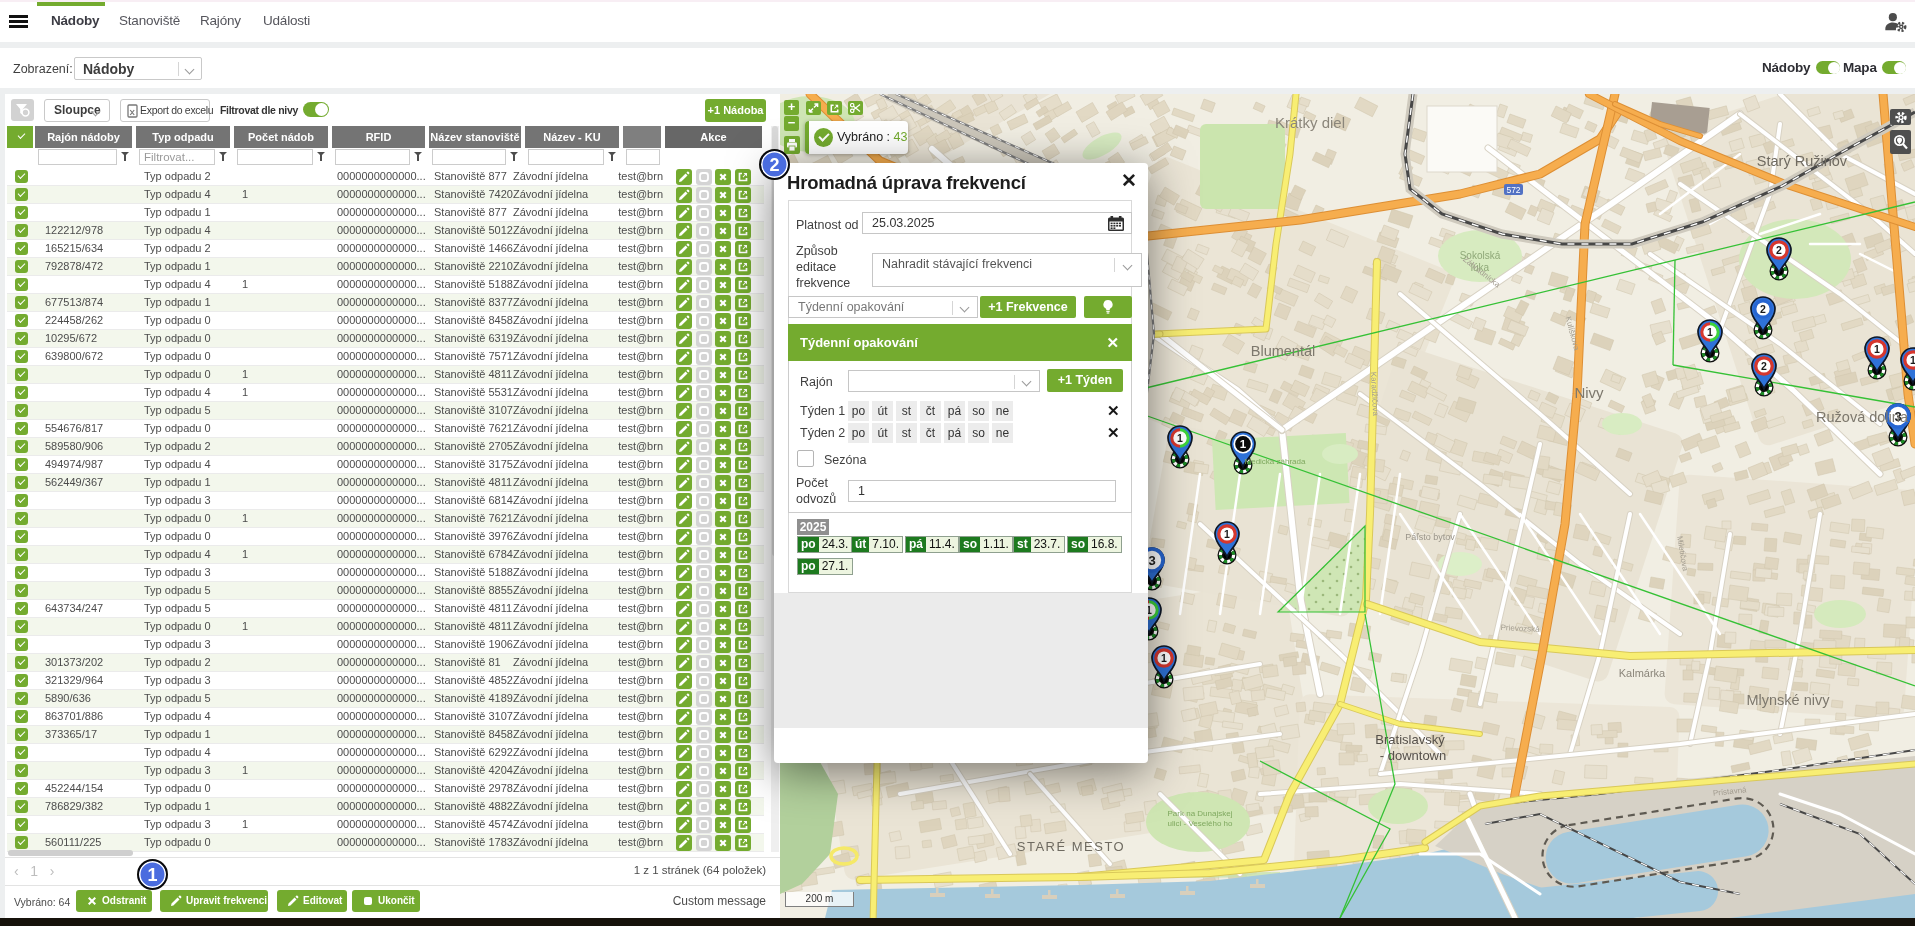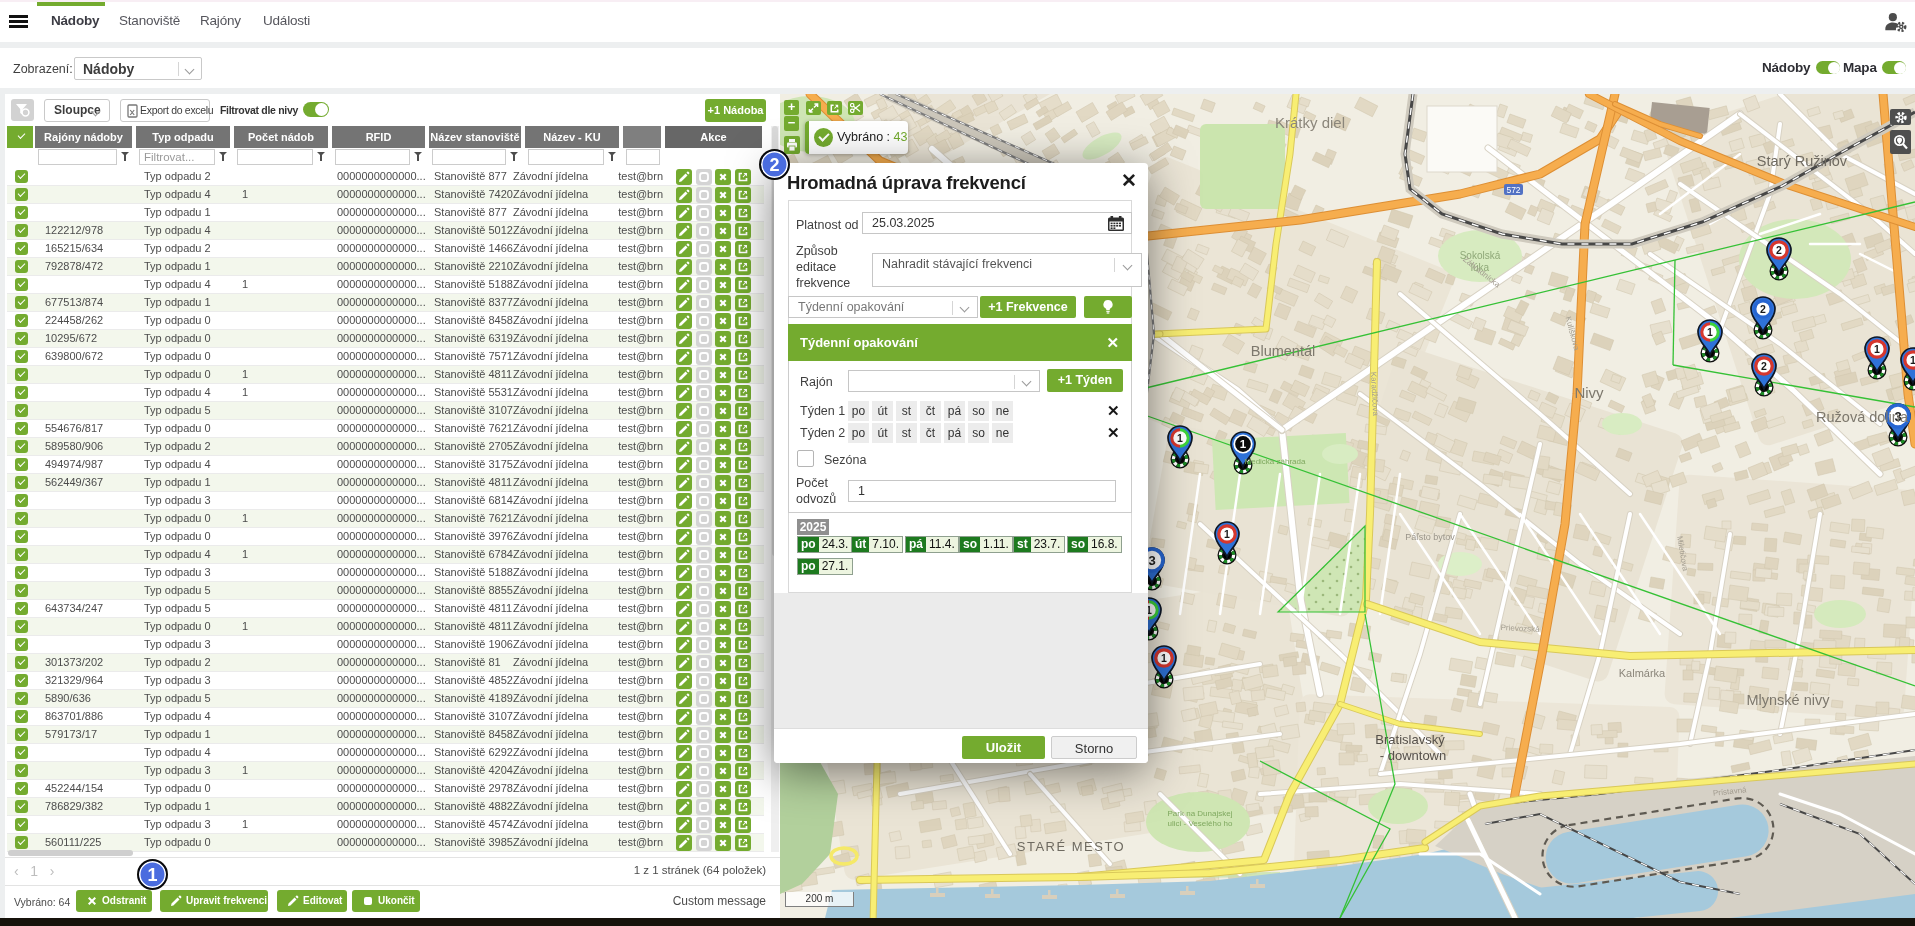--- a/index.html
+++ b/index.html
@@ -148,21 +148,21 @@
     </svg>
 <span style="position:absolute;left:19px;font-size:10.5px;letter-spacing:-.3px;white-space:nowrap">Export do excelu</span>
   </div>
 <div class="abs fdm" style="">Filtrovat dle nivy</div>
 <div class="abs mtog">
     <i></i>
   </div>
 <div class="gbtn" style="left:705px;top:99px;width:61px;height:23px;font-size:11px;text-align:center;line-height:23px;white-space:nowrap">+1 Nádoba</div>
 <div class="abs cbh" style=""></div>
 <span class="cb" style="left:15px;top:130px">&nbsp;</span>
-<div class="th" style="left:35px;width:99px;background:#747474;border-right:2px solid #fff;">Rajóny nádoby</div>
+<div class="th" style="left:35px;width:99px;background:#747474;border-right:2px solid #fff;">Rajón nádoby</div>
 <div class="th" style="left:136px;width:96px;background:#747474;border-right:2px solid #fff;">Typ odpadu</div>
 <div class="th" style="left:234px;width:96px;background:#747474;border-right:2px solid #fff;">Počet nádob</div>
 <div class="th" style="left:332px;width:95px;background:#747474;border-right:2px solid #fff;">RFID</div>
 <div class="th" style="left:429px;width:94px;background:#747474;border-right:2px solid #fff;">Název stanoviště</div>
 <div class="th" style="left:525px;width:96px;background:#747474;border-right:2px solid #fff;">Název - KU</div>
 <div class="th" style="left:623px;width:40px;background:#7f7f7f;border-right:2px solid #fff;"></div>
 <div class="th" style="left:665px;width:99px;background:#676767;">Akce</div>
 <div class="fin" style="left:38px;width:79px"></div>
 <div class="fun" style="left:121px"></div>
 <div class="fin" style="left:139px;width:76px">Filtrovat...</div>
@@ -1124,21 +1124,21 @@
       </span>
       <span class="ab" style="left:59px">
         <svg>
           <use href="#i-ext"></use>
         </svg>
       </span>
     </span>
   </div>
 <div class="row alt" style="top:725.5px">
     <span class="cb" style="left:8px;top:2px"></span>
-    <span class="rc" style="left:38px;width:94px">579173/17</span>
+    <span class="rc" style="left:38px;width:94px">373365/17</span>
     <span class="rc" style="left:137px;width:94px">Typ odpadu 1</span>
     <span class="rc" style="left:330px;width:93px">0000000000000...</span>
     <span class="rc" style="left:427px;width:80px">Stanoviště 8458</span>
     <span class="rc" style="left:506px;width:92px">Závodní jídelna</span>
     <span class="rc" style="left:598px;width:58px;text-align:right">test@brn</span>
     <span class="acts">
       <span class="ab" style="left:0">
         <svg>
           <use href="#i-pen"></use>
         </svg>
@@ -1312,21 +1312,21 @@
           <use href="#i-ext"></use>
         </svg>
       </span>
     </span>
   </div>
 <div class="row alt" style="top:833.5px">
     <span class="cb" style="left:8px;top:2px"></span>
     <span class="rc" style="left:38px;width:94px">560111/225</span>
     <span class="rc" style="left:137px;width:94px">Typ odpadu 0</span>
     <span class="rc" style="left:330px;width:93px">0000000000000...</span>
-    <span class="rc" style="left:427px;width:80px">Stanoviště 3985</span>
+    <span class="rc" style="left:427px;width:80px">Stanoviště 1783</span>
     <span class="rc" style="left:506px;width:92px">Závodní jídelna</span>
     <span class="rc" style="left:598px;width:58px;text-align:right">test@brn</span>
     <span class="acts">
       <span class="ab" style="left:0">
         <svg>
           <use href="#i-pen"></use>
         </svg>
       </span>
       <span class="ab gr" style="left:20px">
         <svg>
@@ -3049,18 +3049,14 @@
 <div class="minput" style="left:74px;top:317px;width:268px;height:22px">1</div>
 <div class="abs" style="left:23px;top:356px;width:32px;height:16px;background:#8f8f8f;color:#fff;font-size:12px;font-weight:bold;text-align:center;line-height:16px">2025</div>
 <div class="datech" style="left:23px;top:373px"><b>po</b>24.3.&nbsp;</div>
 <div class="datech" style="left:77px;top:373px"><b>út</b>7.10.&nbsp;</div>
 <div class="datech" style="left:131px;top:373px"><b>pá</b>11.4.&nbsp;</div>
 <div class="datech" style="left:185px;top:373px"><b>so</b>1.11.&nbsp;</div>
 <div class="datech" style="left:239px;top:373px"><b>st</b>23.7.&nbsp;</div>
 <div class="datech" style="left:293px;top:373px"><b>so</b>16.8.&nbsp;</div>
 <div class="datech" style="left:23px;top:395px"><b>po</b>27.1.&nbsp;</div>
 <div class="mgray"></div>
-<div class="mfoot">
-      <div class="mgbtn" style="left:188px;top:7px;width:83px;height:23px;line-height:23px;font-size:13px">Uložit</div>
-      <div style="position:absolute;left:277px;top:7px;width:86px;height:23px;line-height:23px;background:#f0f0f0;border:1px solid #ccc;border-radius:2px;color:#333;font-size:13px;text-align:center">Storno</div>
-    </div>
 </div>
 <div class="abs badge" style="left:137px;top:859px">1</div>
 <div class="abs badge" style="left:759px;top:149px">2</div>
 </body></html>

